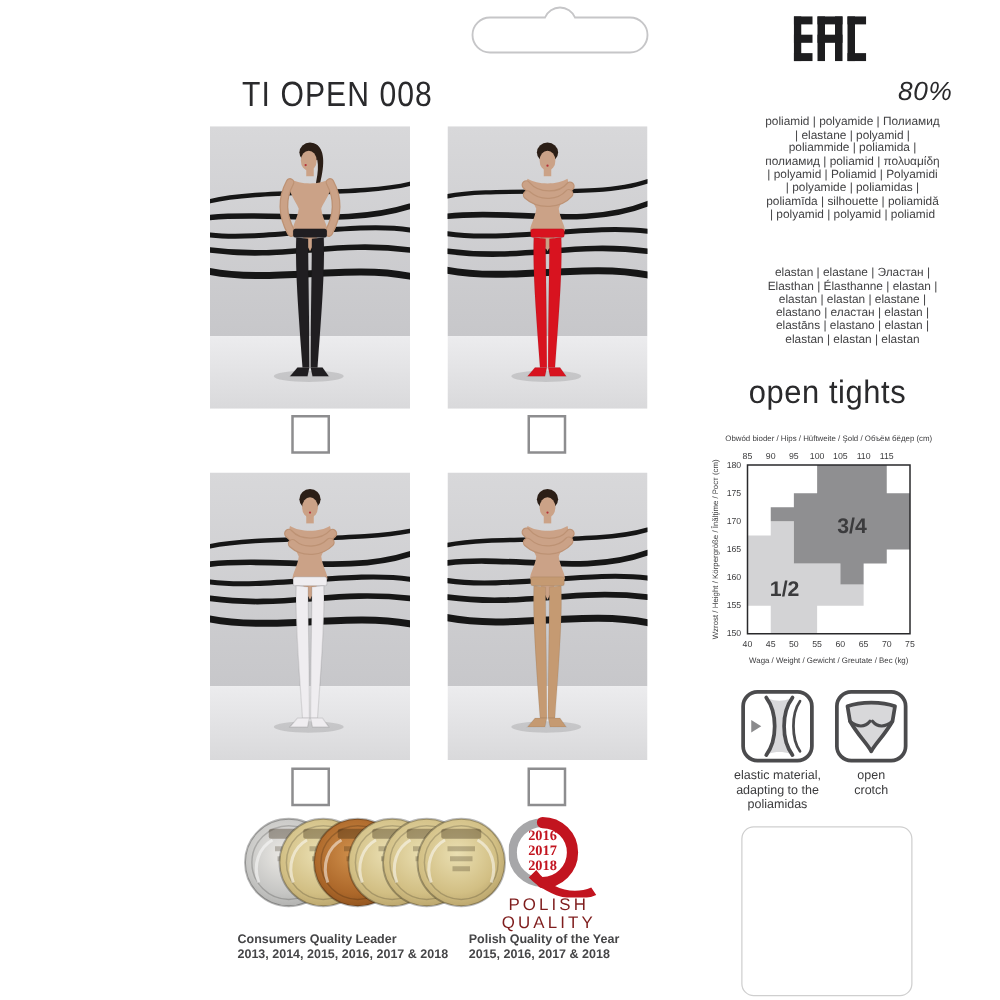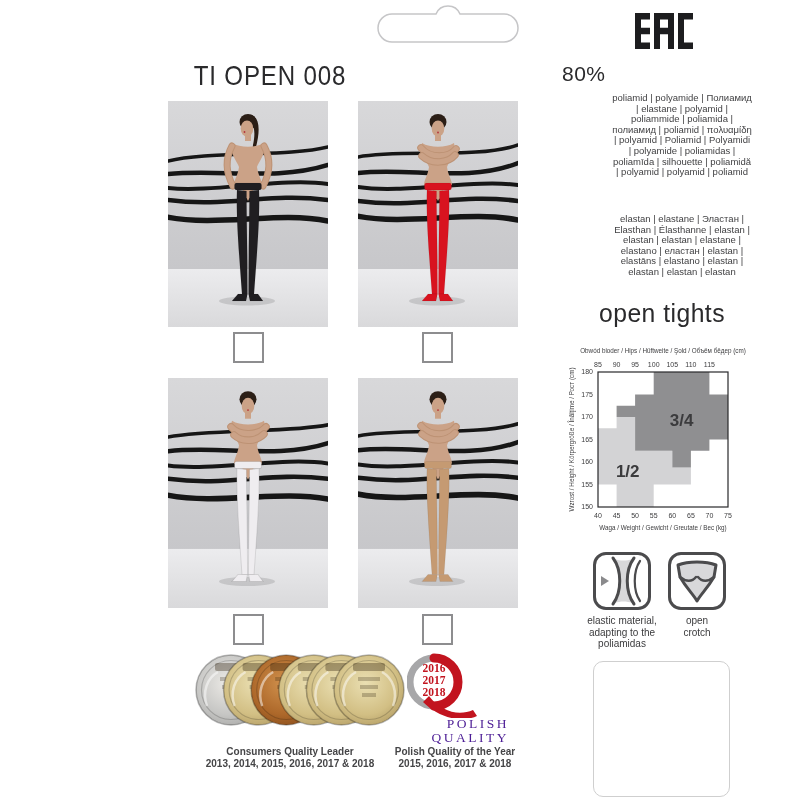--- a/index.html
+++ b/index.html
@@ -1,33 +1,33 @@
 <!DOCTYPE html>
 <html><head>
 <meta charset="utf-8">
 <style>
   html,body{margin:0;padding:0;background:#fff;}
   .sheet{position:relative;width:800px;height:800px;background:#fff;overflow:hidden;
          font-family:"Liberation Sans","DejaVu Sans",sans-serif;color:#1d1d1f;margin-left:45px;}
   .abs{position:absolute;}
   .title{font-size:28px;letter-spacing:1px;color:#2a2a2c;font-weight:400;
          transform:scaleX(.86);transform-origin:center;text-align:center;white-space:nowrap;}
-  .pct{font-size:21px;letter-spacing:.5px;color:#2a2a2c;text-align:left;}
+  .pct{font-size:21px;letter-spacing:.5px;color:#2a2a2c;text-align:right;font-style:italic;}
   .langs{width:250px;text-align:center;font-size:9.5px;line-height:10.6px;color:#414143;}
   .opentights{font-size:26px;color:#2a2a2c;text-align:center;letter-spacing:.5px;transform:scaleX(.95);}
   .checkbox{width:27px;height:27px;border:2px solid #8d8d8f;background:#fff;}
   .ribbon{fill:none;stroke:#161616;stroke-linecap:round;}
   .skin{fill:#cba287;}
   .hair{fill:#2b1e16;}
   .armline{fill:none;stroke-linecap:round;}
   .featbox{width:58px;height:58px;border:3px solid #4b4b4d;border-radius:13px;background:#fff;box-sizing:border-box;}
   .featlabel{font-size:10px;line-height:11.5px;color:#3b3b3d;text-align:center;width:96px;}
-  .awardtxt{font-size:10px;line-height:12px;font-weight:700;color:#454547;text-align:center;}
-  .pqword{font-family:Liberation Serif, serif;color:#4c1d95;letter-spacing:2.5px;
-          font-size:13.5px;text-align:right;}
+  .awardtxt{font-size:10px;line-height:12px;font-weight:700;color:#454547;}
+  .pqword{font-family:Liberation Sans, sans-serif;color:#7f1d1d;letter-spacing:2.5px;
+          font-size:13.5px;text-align:center;}
   .blankpanel{width:137px;height:136px;border:1.5px solid #cfcfcf;border-radius:10px;background:#fff;box-sizing:border-box;}
   svg text{font-family:"Liberation Sans","DejaVu Sans",sans-serif;}
   .ticklbl{font-size:7px;fill:#3c3c3e;}
   .axislbl{font-size:6.3px;fill:#3c3c3e;}
   .sizelbl{font-size:17px;font-weight:700;fill:#3b3b3d;}
   .yearser{font-family:"Liberation Serif","DejaVu Serif",serif;font-weight:700;font-size:11.5px;fill:#c2141f;}
 </style>
 </head>
 <body>
 

